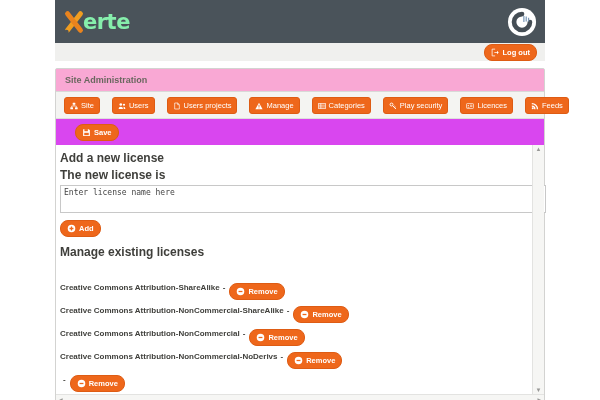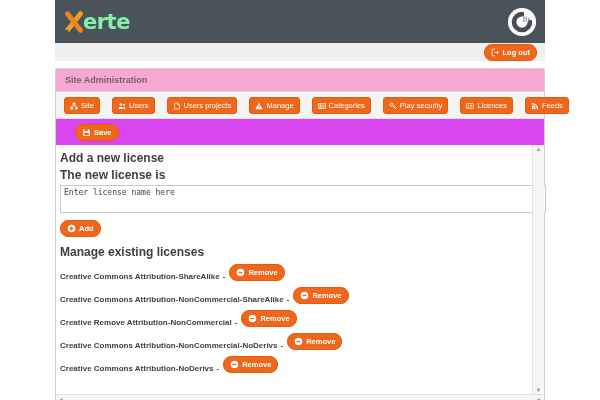--- a/index.html
+++ b/index.html
@@ -40,21 +40,21 @@
   .btn .icon { margin-right: 3px; }
 
   
   .content-wrap { position: relative; background: #fff; height: 249px; }
   .content { padding: 4px 24px 0 4px; }
   .h-bold { font-size: 12px; font-weight: bold; color: #3f3f3b; margin: 2px 0 3px 0; }
   .license-textarea { width: 486px; height: 28px; border: 1px solid #c8c8c8;
     font-family: "DejaVu Sans Mono", monospace; font-size: 8px; color: #444;
     padding: 2px 3px; resize: both; display: block; margin: 1px 0 6px 0; background: #fff; }
   .add-row { margin: 4px 0 8px 0; }
-  .license-row { display: flex; align-items: flex-end; margin: 0 0 6px 0;
+  .license-row { display: flex; align-items: flex-start; margin: 0 0 6px 0;
     font-size: 8px; font-weight: bold; color: #3f3f3b; }
   .license-row .sep { margin: 0 4px 0 3px; }
 
   
   .vscrollbar { position: absolute; top: 0; right: 0; bottom: 0; width: 12px;
     background: #f6f6f4; border-left: 1px solid #e3e3e1; display: flex;
     flex-direction: column; justify-content: space-between; align-items: center;
     padding: 1px 0; }
   .hscrollbar { height: 10px; background: #f6f6f4; border-top: 1px solid #e3e3e1;
     display: flex; justify-content: space-between; align-items: center; padding: 0 2px; }
@@ -215,21 +215,21 @@
           <button class="btn">
             <span class="icon">
               <svg width="9" height="9" viewBox="0 0 12 12">
                 <circle cx="6" cy="6" r="5" fill="#fff"></circle>
                 <path d="M6 3.4v5.2M3.4 6h5.2" stroke="#ee671b" stroke-width="1.7"></path>
               </svg>
             </span>
             <span>Add</span>
           </button>
         </div>
-        <div class="h-bold" style="margin-bottom:5px">Manage existing licenses</div>
+        <div class="h-bold" style="margin-bottom:24px">Manage existing licenses</div>
         <div id="license-list">
   <div class="license-row">
     <span class="license-name">Creative Commons Attribution-ShareAlike</span>
     <span class="sep">-</span>
     <button class="btn">
       <span class="icon">
         <svg width="9" height="9" viewBox="0 0 12 12">
           <circle cx="6" cy="6" r="5" fill="#fff"></circle>
           <path d="M3.4 6h5.2" stroke="#ee671b" stroke-width="1.7"></path>
         </svg>
@@ -246,21 +246,21 @@
         <svg width="9" height="9" viewBox="0 0 12 12">
           <circle cx="6" cy="6" r="5" fill="#fff"></circle>
           <path d="M3.4 6h5.2" stroke="#ee671b" stroke-width="1.7"></path>
         </svg>
       </span>
       <span class="remove-label">Remove</span>
     </button>
   </div>
 
   <div class="license-row">
-    <span class="license-name">Creative Remove Attribution-NonCommercial</span>
+    <span class="license-name">Creative Commons Attribution-NonCommercial</span>
     <span class="sep">-</span>
     <button class="btn">
       <span class="icon">
         <svg width="9" height="9" viewBox="0 0 12 12">
           <circle cx="6" cy="6" r="5" fill="#fff"></circle>
           <path d="M3.4 6h5.2" stroke="#ee671b" stroke-width="1.7"></path>
         </svg>
       </span>
       <span class="remove-label">Remove</span>
     </button>
@@ -274,21 +274,20 @@
         <svg width="9" height="9" viewBox="0 0 12 12">
           <circle cx="6" cy="6" r="5" fill="#fff"></circle>
           <path d="M3.4 6h5.2" stroke="#ee671b" stroke-width="1.7"></path>
         </svg>
       </span>
       <span class="remove-label">Remove</span>
     </button>
   </div>
 
   <div class="license-row">
-    <span class="license-name">Creative Commons Attribution-NoDerivs</span>
     <span class="sep">-</span>
     <button class="btn">
       <span class="icon">
         <svg width="9" height="9" viewBox="0 0 12 12">
           <circle cx="6" cy="6" r="5" fill="#fff"></circle>
           <path d="M3.4 6h5.2" stroke="#ee671b" stroke-width="1.7"></path>
         </svg>
       </span>
       <span class="remove-label">Remove</span>
     </button>

